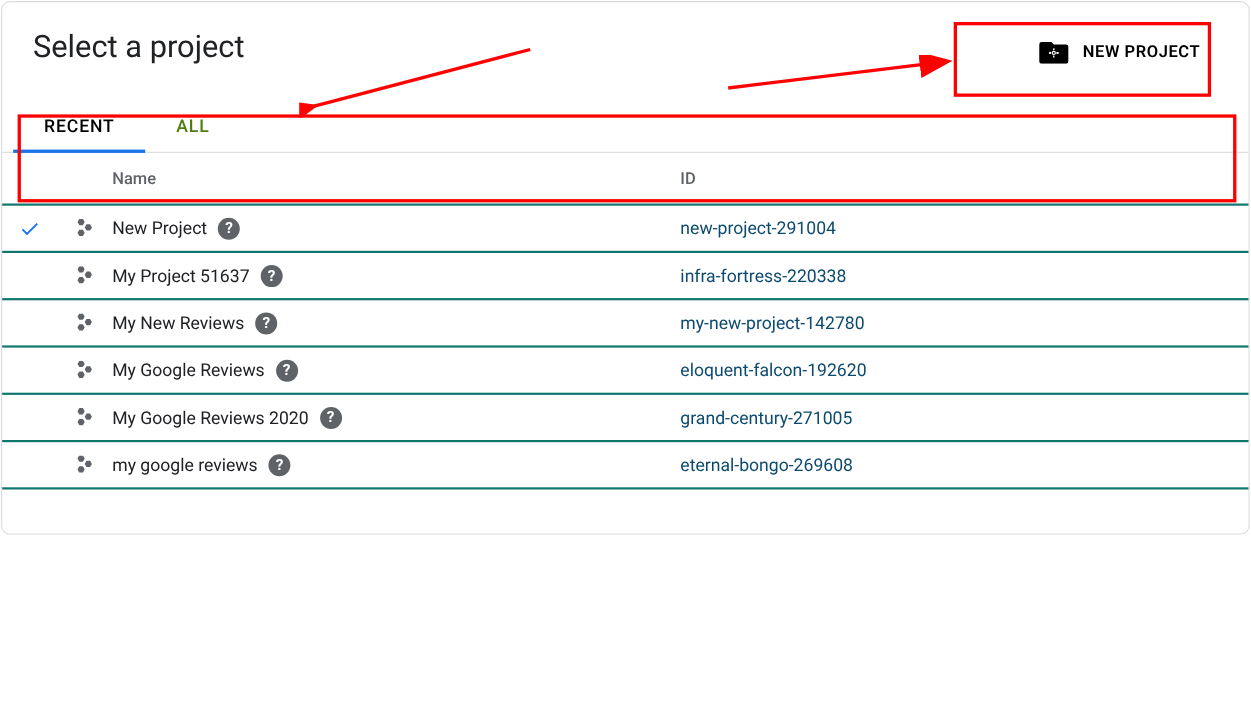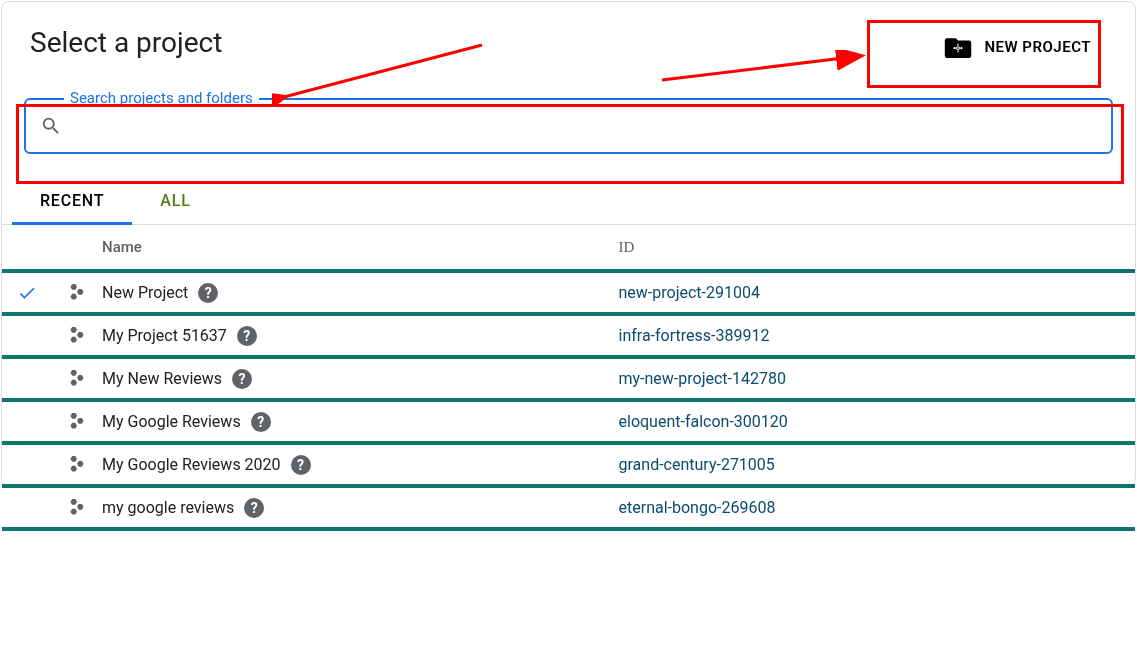--- a/index.html
+++ b/index.html
@@ -107,30 +107,30 @@
       color: #000000;
       border-bottom-color: #1a73e8;
     }
     .table {
       width: 100%;
     }
     .table-header, .table-row {
       display: grid;
       grid-template-columns: 50px 50px 1fr 1fr;
       align-items: center;
-      border-bottom: 4px solid #0f766e;
+      border-bottom: 2px solid #0f766e;
     }
     .table-header {
       height: 48px;
       font-size: 15px;
       color: #5f6368;
       font-weight: 500;
     }
     .table-header .col-name { grid-column: 3; padding-left: 0; }
-    .table-header .col-id { grid-column: 4; padding-left: 0; font-family: Liberation Serif, serif; }
+    .table-header .col-id { grid-column: 4; padding-left: 0; }
     .table-row {
       height: 43px;
       cursor: pointer;
     }
     .check-cell {
       display: flex;
       justify-content: center;
       align-items: center;
     }
     .type-cell {
@@ -211,31 +211,20 @@
               <rect x="-5" y="2.5" width="2" height="3" transform="rotate(45)"></rect>
             </g>
             <circle cx="0" cy="0" r="1.4" fill="#000"></circle>
           </g>
         </svg>
       </span>
       <span class="label">NEW PROJECT</span>
     </button>
   </div>
 
-  <div class="search-wrapper">
-    <div class="search-field">
-      <span class="search-legend">Search projects and folders</span>
-      <span class="search-icon">
-        <svg width="22" height="22" viewBox="0 0 24 24">
-          <path fill="#5f6368" d="M15.5 14h-.79l-.28-.27A6.471 6.471 0 0 0 16 9.5 6.5 6.5 0 1 0 9.5 16a6.471 6.471 0 0 0 4.23-1.57l.27.28v.79l5 4.99L20.49 19l-4.99-5zm-6 0C7.01 14 5 11.99 5 9.5S7.01 5 9.5 5 14 7.01 14 9.5 11.99 14 9.5 14z"></path>
-        </svg>
-      </span>
-      <input class="search-input" type="text" placeholder="" style="">
-    </div>
-  </div>
 
   <div class="tabs">
     <div class="tab active">RECENT</div>
     <div class="tab">ALL</div>
   </div>
 
   <div class="table">
     <div class="table-header">
       <div></div>
         <div></div>
@@ -272,21 +261,21 @@
                 <polygon points="6,0 10,0 12,3.5 10,7 6,7 4,3.5"></polygon>
                 <polygon points="14,6 18,6 20,9.5 18,13 14,13 12,9.5"></polygon>
                 <polygon points="6,12 10,12 12,15.5 10,19 6,19 4,15.5"></polygon>
               </g>
             </svg>
           </div>
           <div class="name-cell">
             <span>My Project 51637</span>
             <span class="help-icon">?</span>
           </div>
-          <div class="id-cell">infra-fortress-389912</div>
+          <div class="id-cell">infra-fortress-220338</div>
         </div>
         <div class="table-row">
           <div class="check-cell"></div>
           <div class="type-cell">
             <svg width="20" height="18" viewBox="0 0 24 22">
               <g fill="#5f6368">
                 <polygon points="6,0 10,0 12,3.5 10,7 6,7 4,3.5"></polygon>
                 <polygon points="14,6 18,6 20,9.5 18,13 14,13 12,9.5"></polygon>
                 <polygon points="6,12 10,12 12,15.5 10,19 6,19 4,15.5"></polygon>
               </g>
@@ -306,21 +295,21 @@
                 <polygon points="6,0 10,0 12,3.5 10,7 6,7 4,3.5"></polygon>
                 <polygon points="14,6 18,6 20,9.5 18,13 14,13 12,9.5"></polygon>
                 <polygon points="6,12 10,12 12,15.5 10,19 6,19 4,15.5"></polygon>
               </g>
             </svg>
           </div>
           <div class="name-cell">
             <span>My Google Reviews</span>
             <span class="help-icon">?</span>
           </div>
-          <div class="id-cell">eloquent-falcon-300120</div>
+          <div class="id-cell">eloquent-falcon-192620</div>
         </div>
         <div class="table-row">
           <div class="check-cell"></div>
           <div class="type-cell">
             <svg width="20" height="18" viewBox="0 0 24 22">
               <g fill="#5f6368">
                 <polygon points="6,0 10,0 12,3.5 10,7 6,7 4,3.5"></polygon>
                 <polygon points="14,6 18,6 20,9.5 18,13 14,13 12,9.5"></polygon>
                 <polygon points="6,12 10,12 12,15.5 10,19 6,19 4,15.5"></polygon>
               </g>

